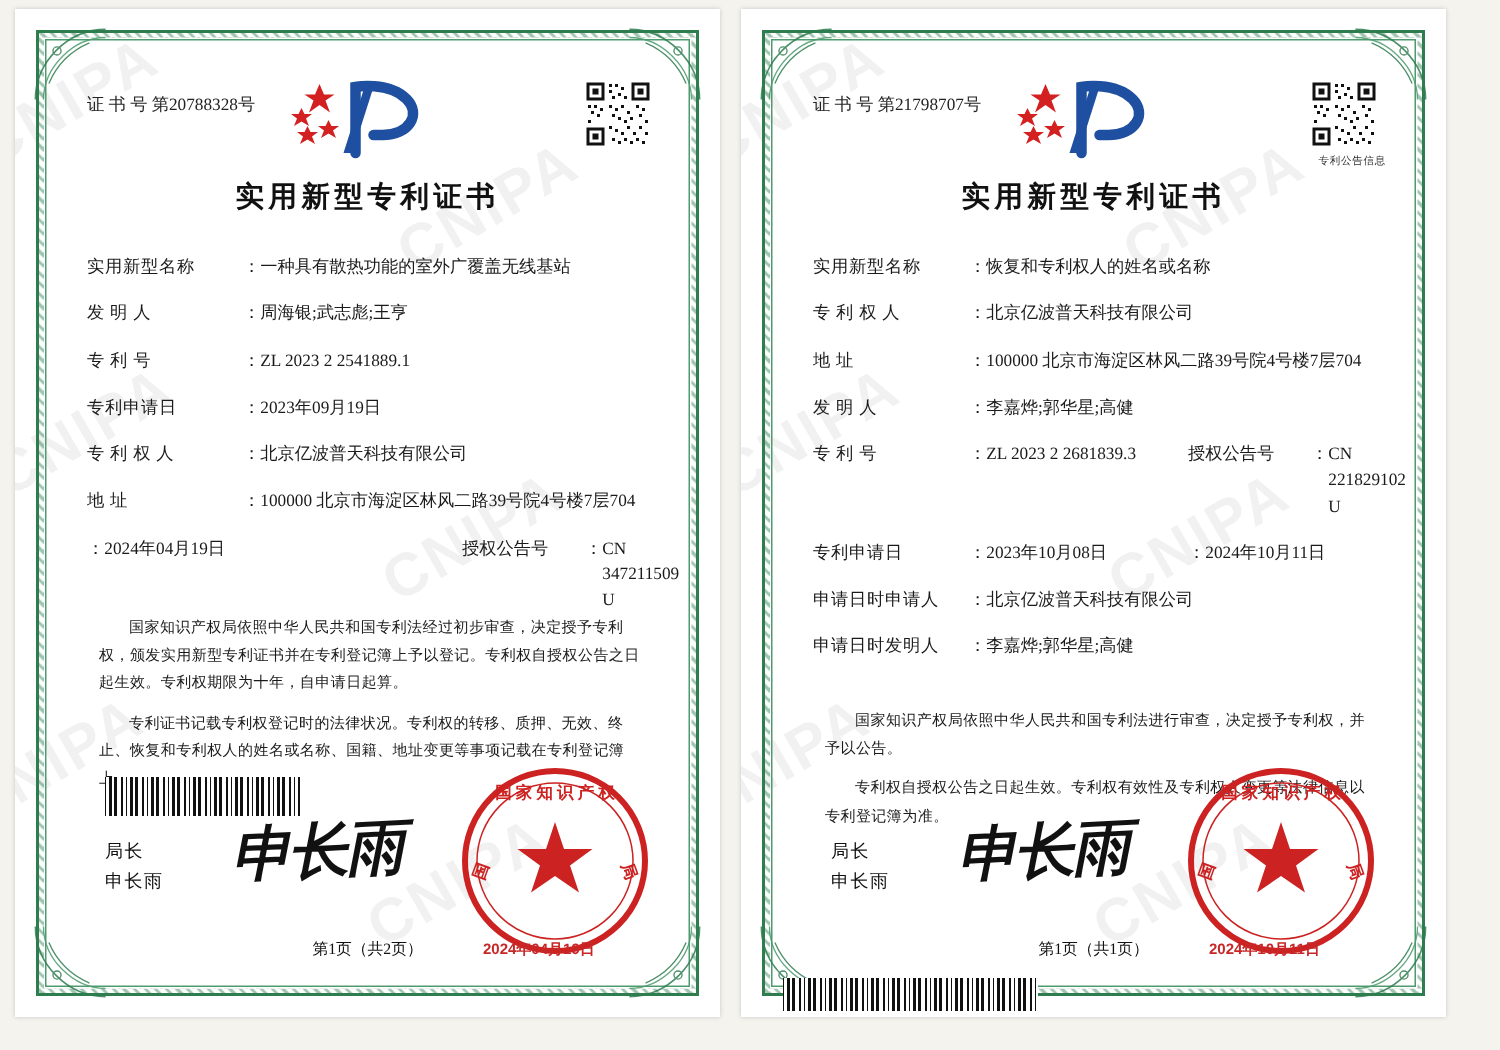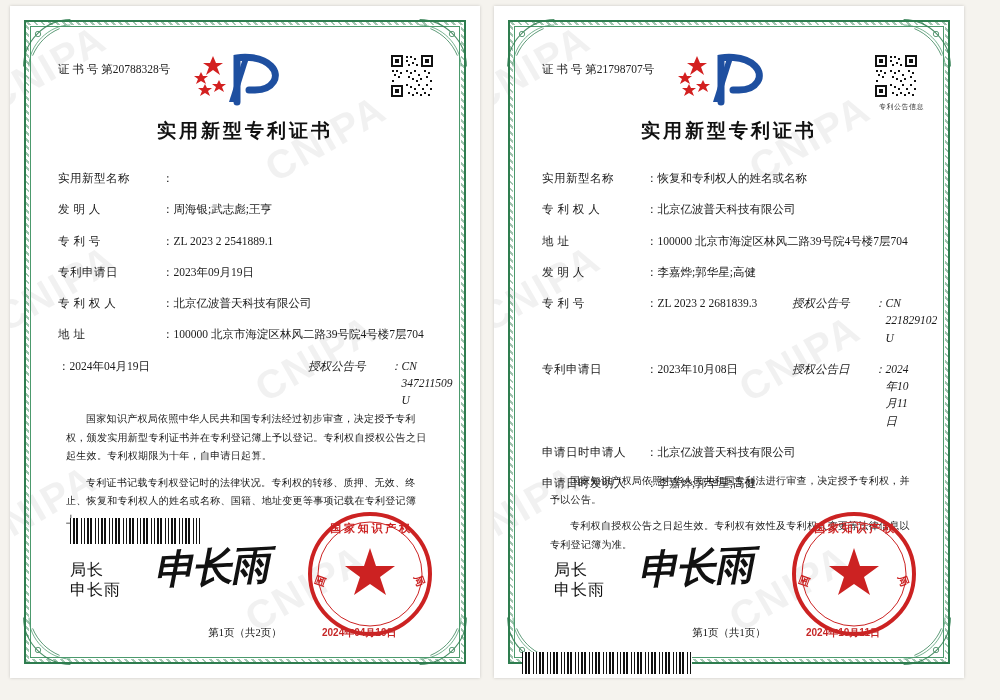--- a/index.html
+++ b/index.html
@@ -101,36 +101,36 @@
   .lbl{
     width:92px;flex:0 0 92px;
     letter-spacing:.5px;
     white-space:nowrap;
   }
   .lbl.wide{width:104px;flex:0 0 104px;}
   .colon{flex:0 0 10px;}
   .val{flex:1 1 auto;}
   .two-col{display:flex;width:100%;}
   .two-col .c1{flex:0 0 250px;display:flex;}
-  .two-col .c2{flex:1 1 auto;display:flex;font-style:italic;}
+  .two-col .c2{flex:1 1 auto;display:flex;}
   .two-col .lbl2{width:82px;flex:0 0 82px;white-space:nowrap;}
   .para{
     font-size:10px;color:#1a1a1a;line-height:1.85;
     text-indent:2em;margin:0 0 8px 0;letter-spacing:.3px;
   }
   .para-block{position:absolute;left:22px;right:16px;}
   .barcode{
     position:absolute;
     height:26px;
     background-image:repeating-linear-gradient(90deg,
       #111 0 1px, #fff 1px 3px, #111 3px 5px, #fff 5px 6px,
       #111 6px 8px, #fff 8px 11px, #111 11px 12px, #fff 12px 14px);
   }
   .sign-label{
-    position:absolute;font-size:16px;color:#111;line-height:1.55;letter-spacing:1px;
+    position:absolute;font-size:12px;color:#111;line-height:1.55;letter-spacing:1px;
   }
   .signature{
     position:absolute;
     font-family:"Liberation Serif", serif;
     font-size:40px;color:#111;font-weight:bold;font-style:italic;
     letter-spacing:-2px;
     transform:rotate(-3deg);
     white-space:nowrap;
   }
   .seal{
@@ -263,20 +263,21 @@
             <rect x="38" y="40" width="2" height="2"></rect>
         </g>
       </svg>
 
       <div class="title">实用新型专利证书</div>
 
       <div class="fields">
         <div class="row">
           <div class="lbl wide">实用新型名称</div>
           <div class="colon">：</div>
+          <div class="val">一种具有散热功能的室外广覆盖无线基站</div>
         </div>
         <div class="row">
           <div class="lbl wide">发 明 人</div>
           <div class="colon">：</div>
           <div class="val">周海银;武志彪;王亨</div>
         </div>
         <div class="row">
           <div class="lbl wide">专 利 号</div>
           <div class="colon">：</div>
           <div class="val">ZL 2023 2 2541889.1</div>
@@ -482,21 +483,20 @@
           </div>
         </div>
         <div class="row">
           <div class="two-col">
             <div class="c1">
               <div class="lbl wide">专利申请日</div>
               <div class="colon">：</div>
               <div class="val">2023年10月08日</div>
             </div>
             <div class="c2">
-              <div class="lbl2">授权公告日</div>
               <div class="colon">：</div>
               <div class="val">2024年10月11日</div>
             </div>
           </div>
         </div>
         <div class="row">
           <div class="lbl wide">申请日时申请人</div>
           <div class="colon">：</div>
           <div class="val">北京亿波普天科技有限公司</div>
         </div>

